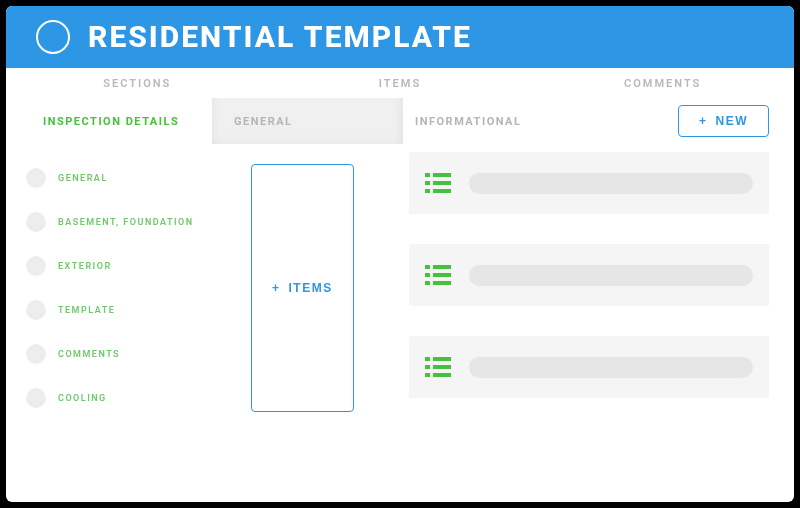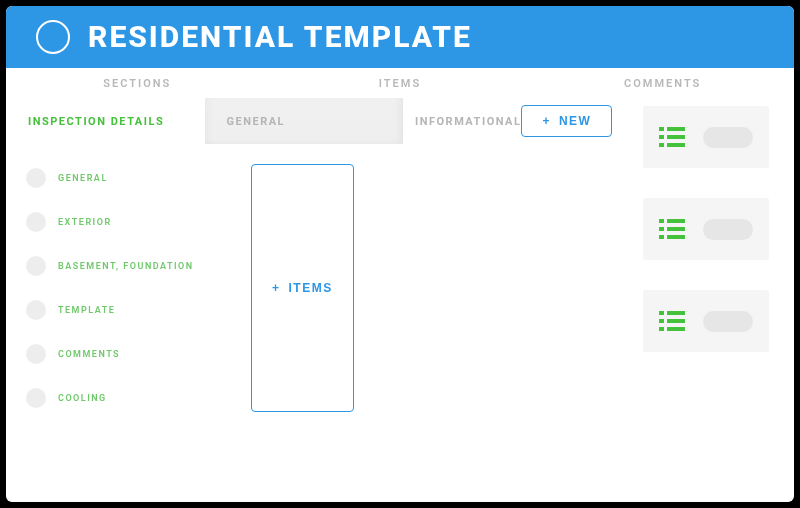--- a/index.html
+++ b/index.html
@@ -63,24 +63,25 @@
       display: flex;
     }
     .col-left {
       width: 397px;
       display: flex;
       flex-direction: column;
     }
     .col-right {
       flex: 1;
       display: flex;
-      flex-direction: row;
+      flex-direction: column;
     }
     .subtabs {
       display: flex;
+      padding-left: 15px;
     }
     .subtab {
       flex: 1;
       height: 46px;
       display: flex;
       align-items: center;
       font-size: 11px;
       letter-spacing: 1.5px;
       font-weight: 700;
       padding: 0 22px;
@@ -215,25 +216,25 @@
         <div class="subtab inactive">GENERAL</div>
       </div>
       <div class="left-body">
         <div class="section-list">
           <div class="section-row">
             <div class="dot"></div>
             <div class="label">GENERAL</div>
           </div>
           <div class="section-row">
             <div class="dot"></div>
+            <div class="label">BASEMENT, FOUNDATION</div>
+          </div>
+          <div class="section-row">
+            <div class="dot"></div>
             <div class="label">EXTERIOR</div>
-          </div>
-          <div class="section-row">
-            <div class="dot"></div>
-            <div class="label">BASEMENT, FOUNDATION</div>
           </div>
           <div class="section-row">
             <div class="dot"></div>
             <div class="label">TEMPLATE</div>
           </div>
           <div class="section-row">
             <div class="dot"></div>
             <div class="label">COMMENTS</div>
           </div>
           <div class="section-row">

